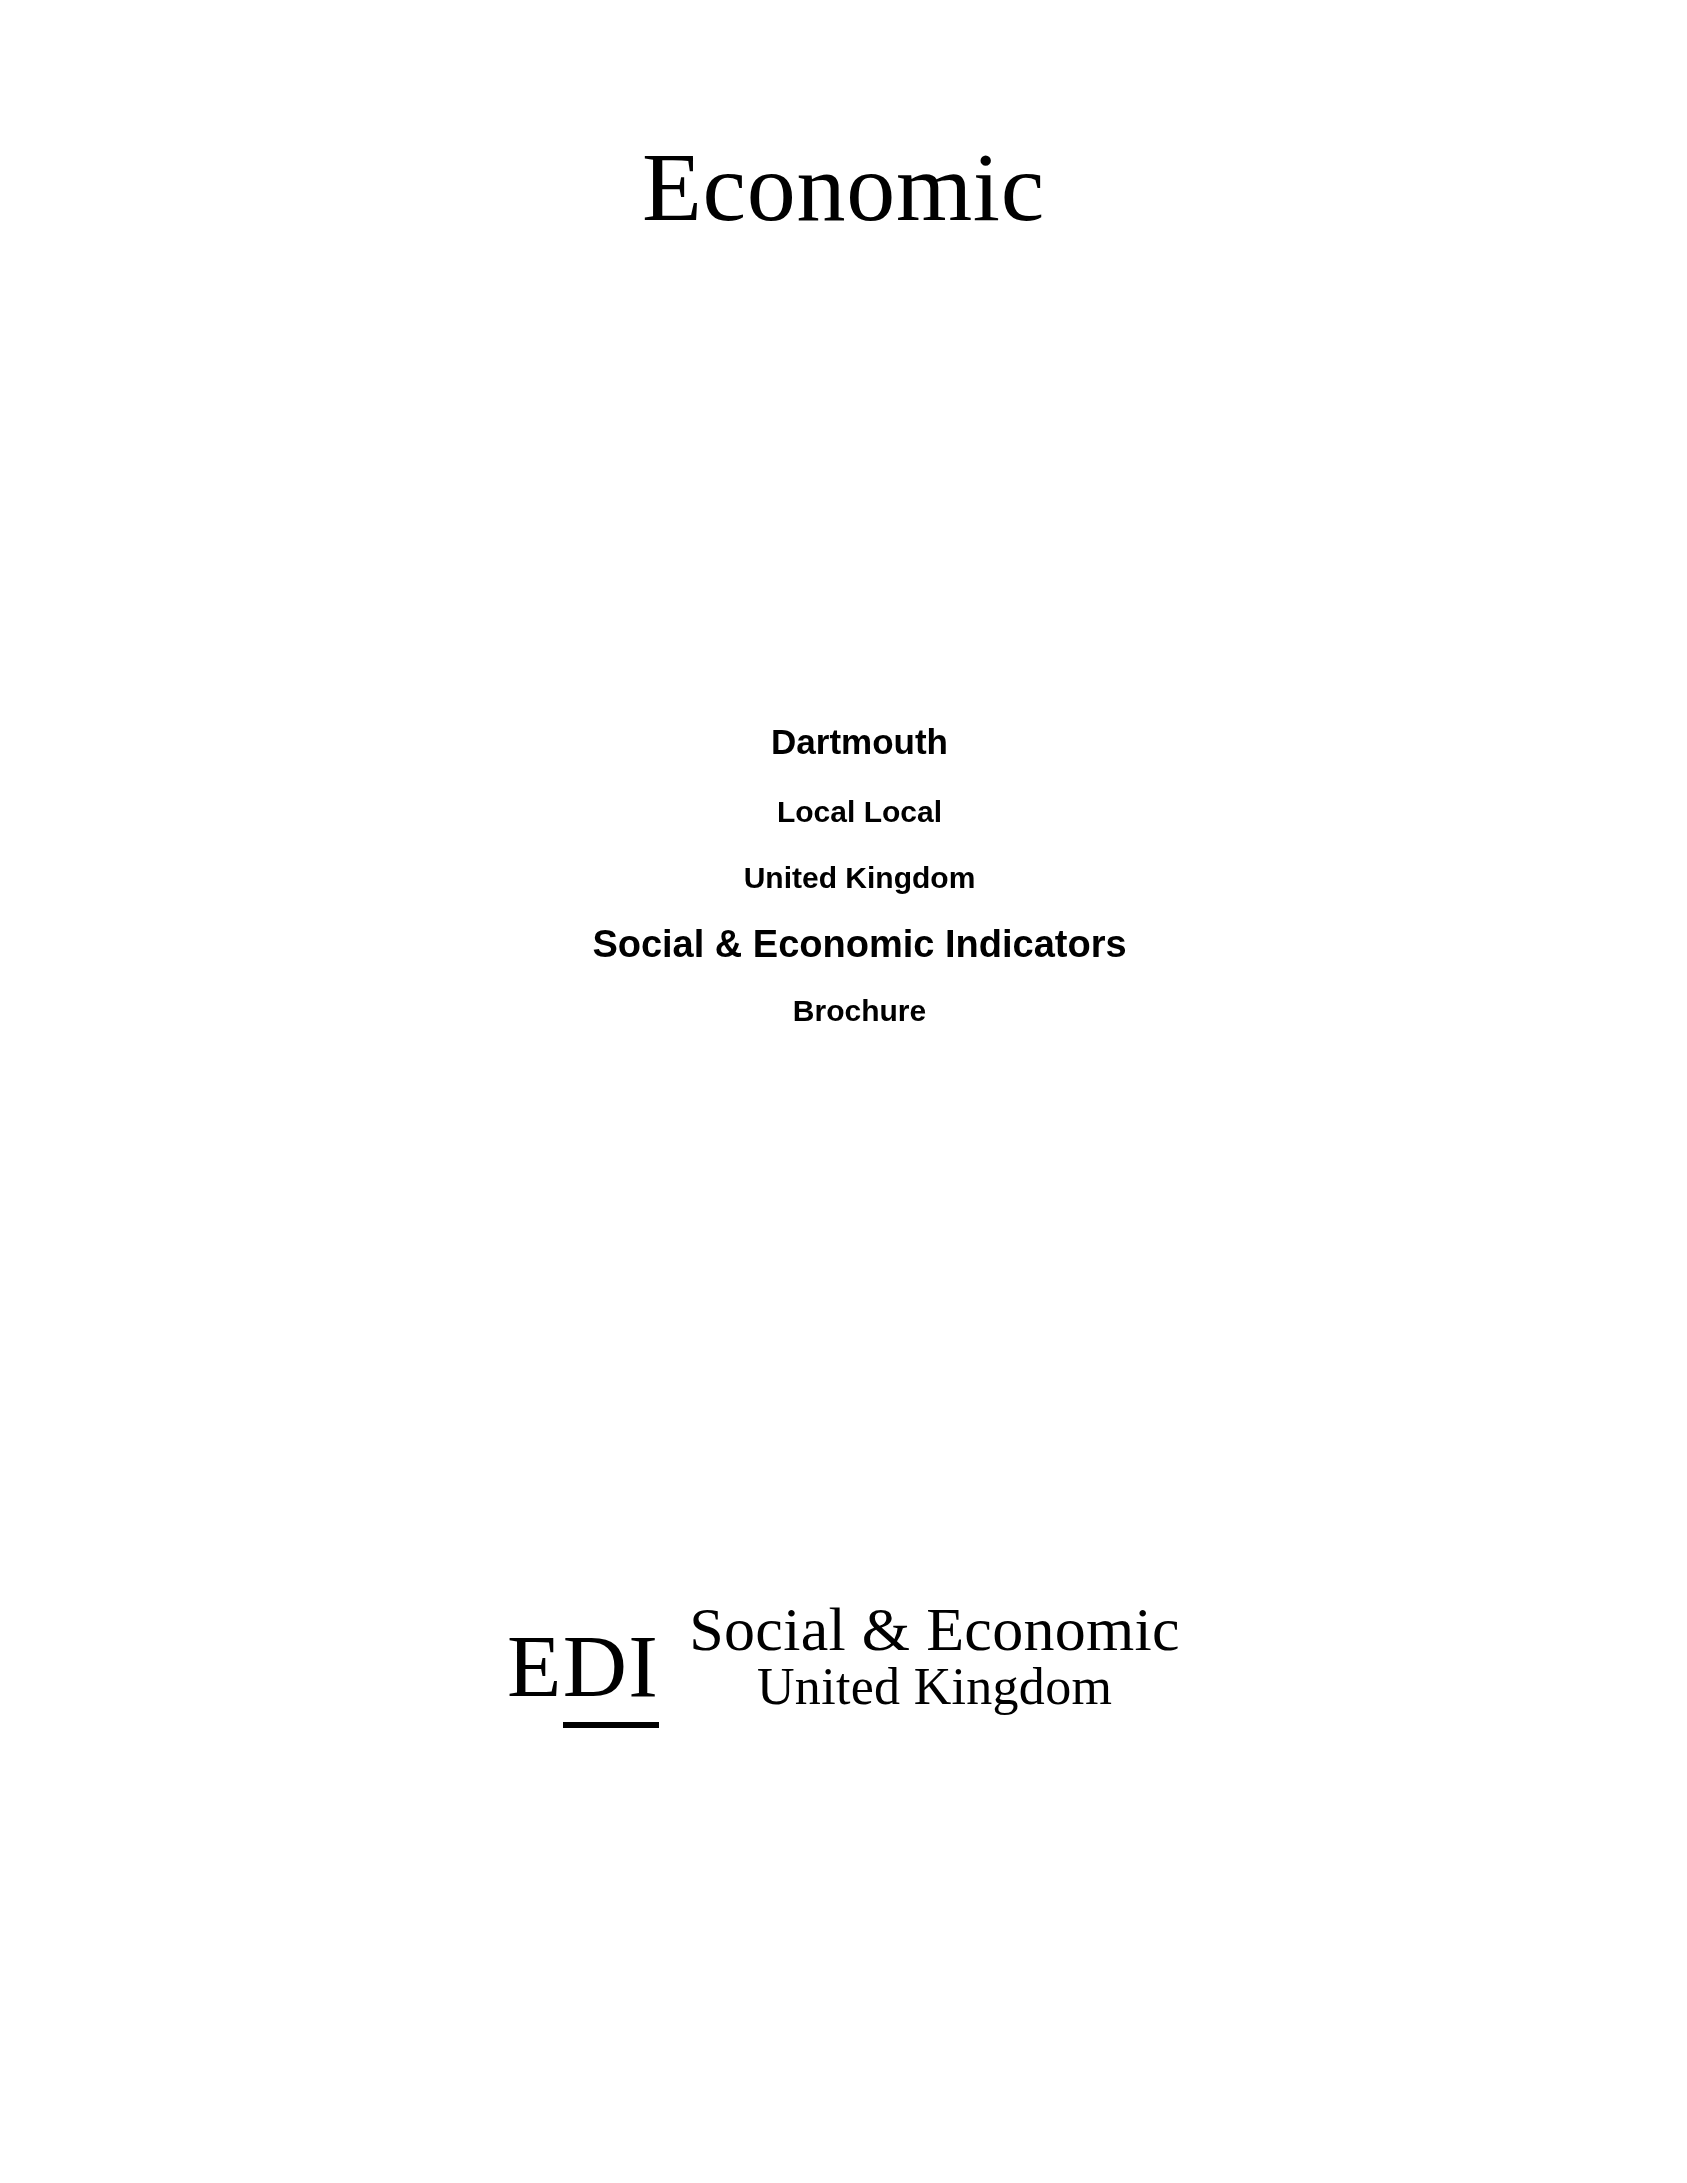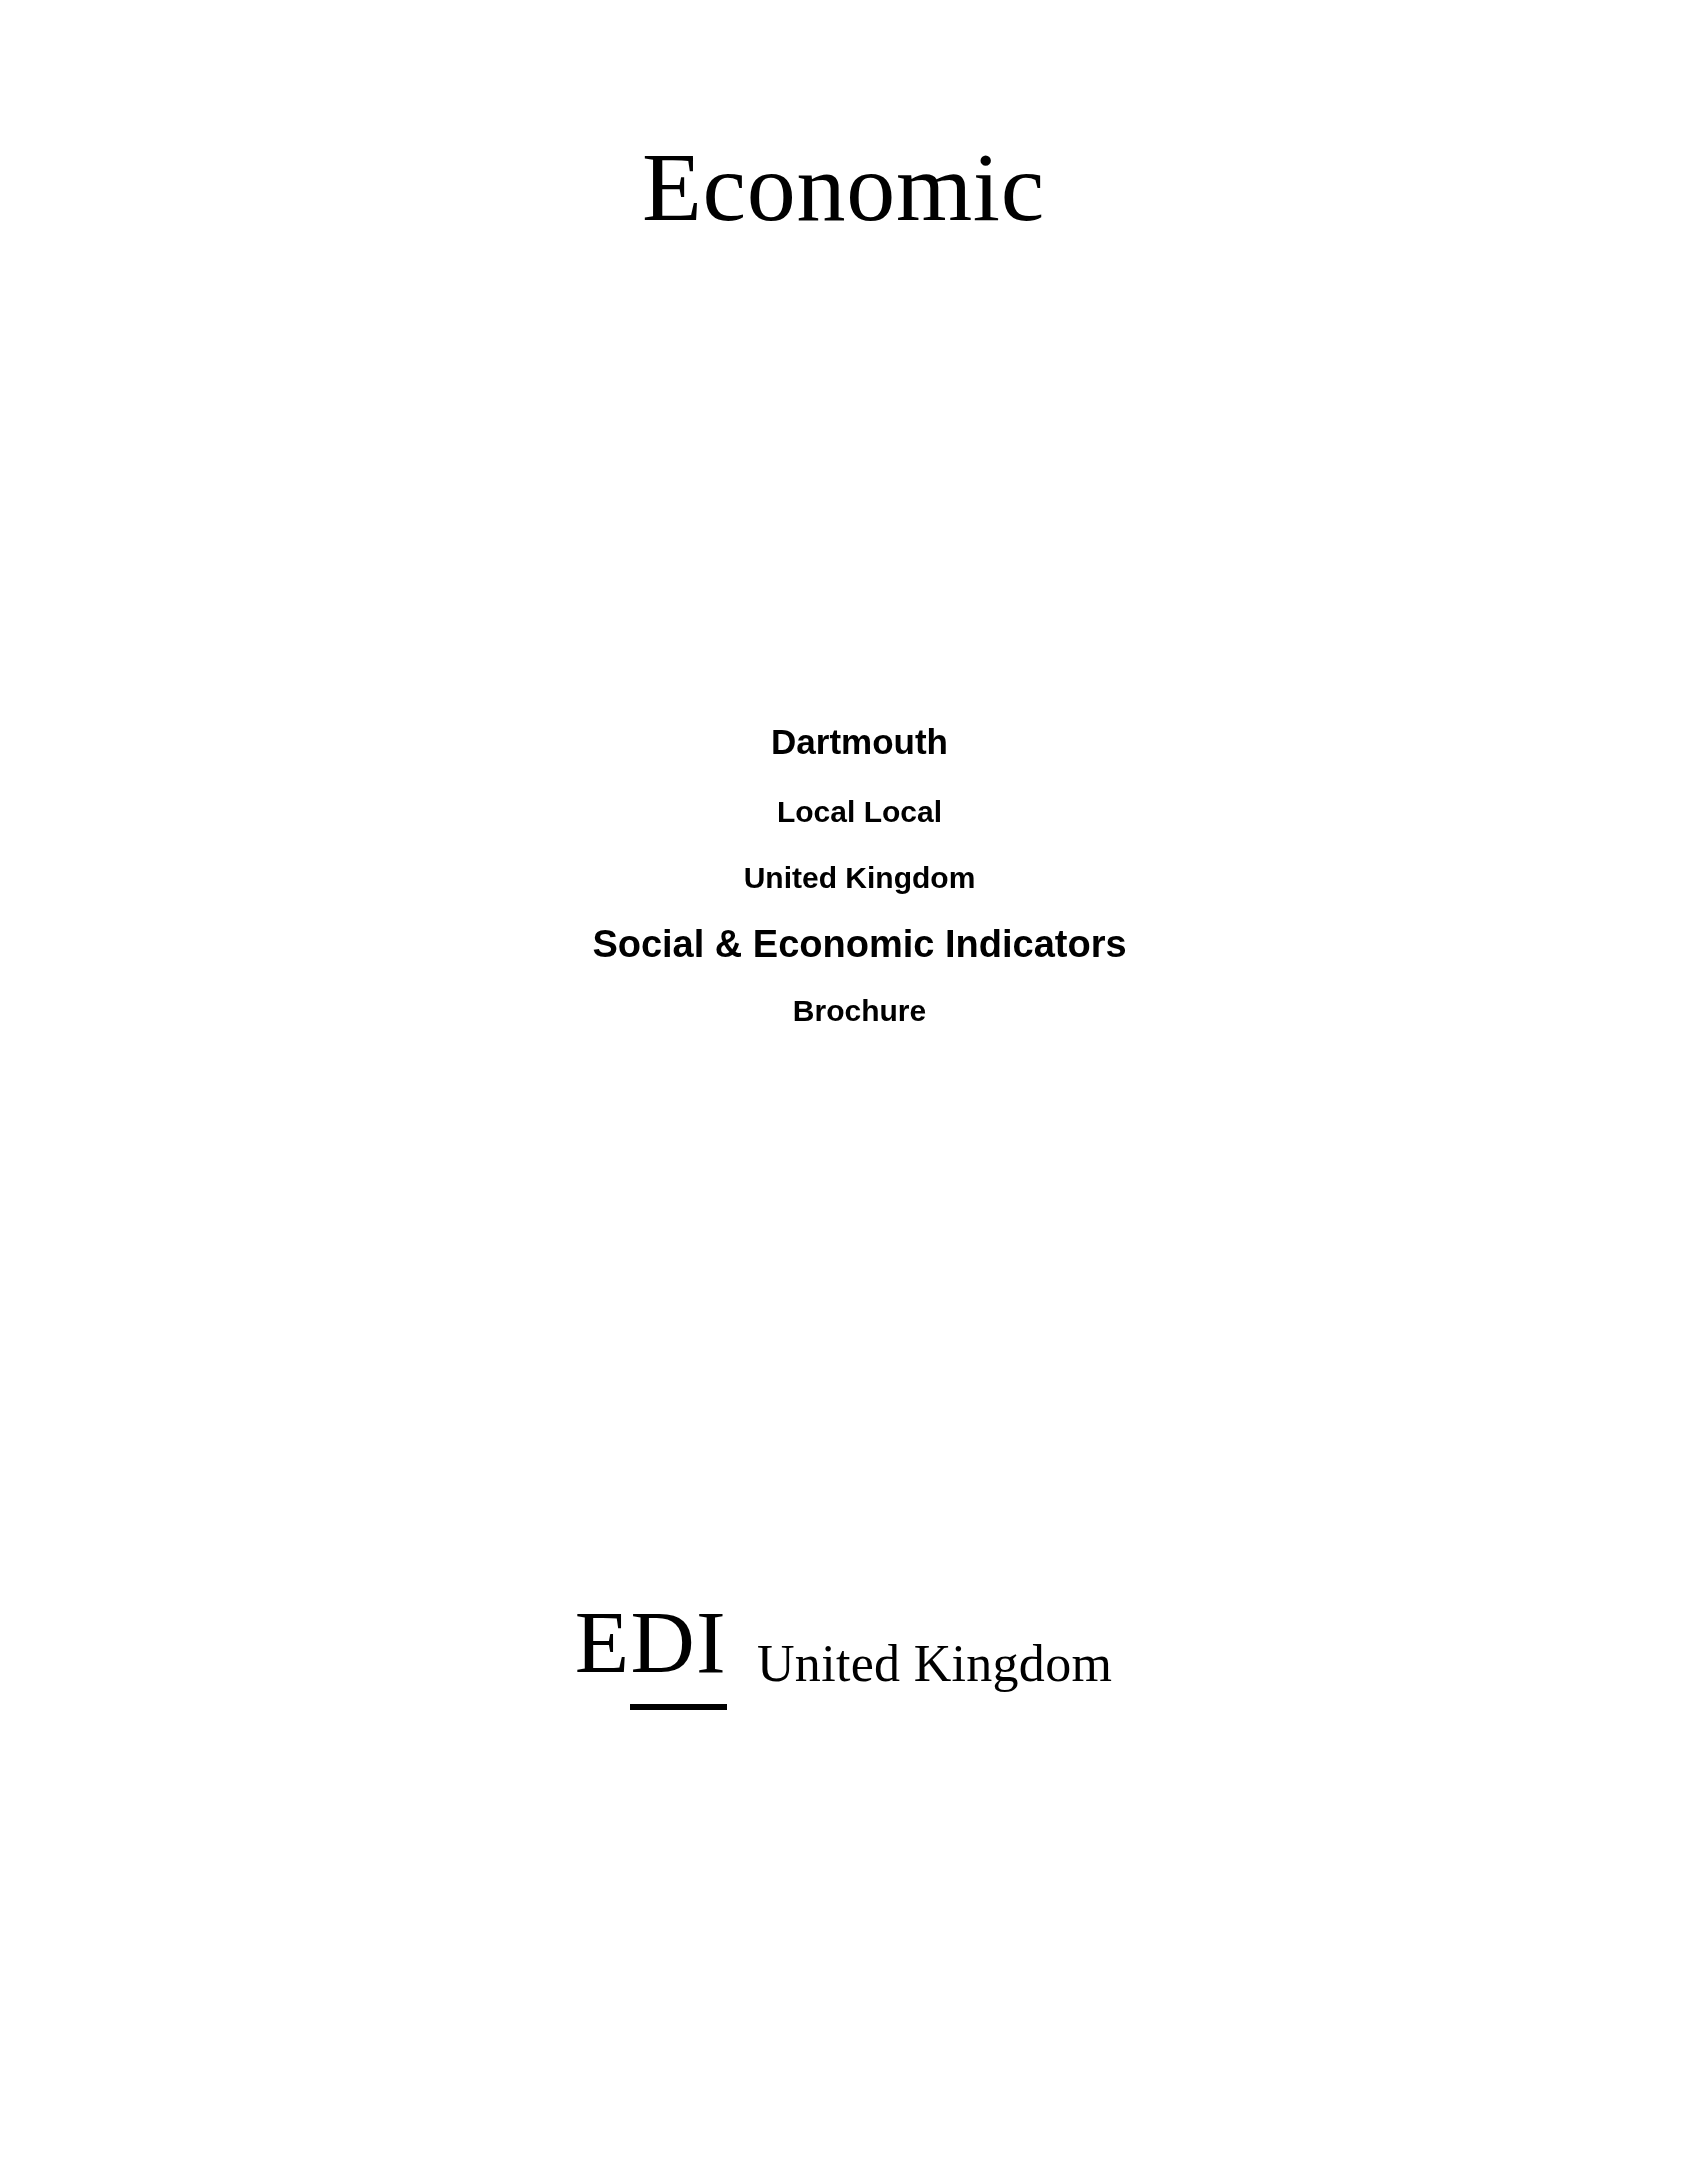--- a/index.html
+++ b/index.html
@@ -79,21 +79,21 @@
   .edi-mark {
     font-size: 89px;
     letter-spacing: 1.3px;
     line-height: 1;
     position: relative;
     padding-bottom: 6.6px;
     margin-right: 30px;
   }
   .edi-mark .underline-part {
     border-bottom: 6px solid #000;
-    padding-bottom: 13px;
+    padding-bottom: 7px;
   }
   .footer-words {
     display: block;
     line-height: 1.0;
     text-align: center;
     padding-bottom: 4px;
   }
   .footer-words .fw1 {
     display: block;
     font-size: 62px;
@@ -119,18 +119,19 @@
     <div class="t-area">Dartmouth</div>
     <div class="t-localarea">Local Local</div>
     <div class="t-country">United Kingdom</div>
     <div class="t-subject">Social &amp; Economic Indicators</div>
     <div class="t-doctype">Brochure</div>
   </div>
 
   <div class="footer-logo">
     <span class="edi-mark"><span>E</span><span class="underline-part">DI</span></span>
     <span class="footer-words">
+      <span class="fw1">Social &amp; Economic</span>
       <span class="fw2">United Kingdom</span>
     </span>
   </div>
 
 </div>
 
 
 </body></html>

